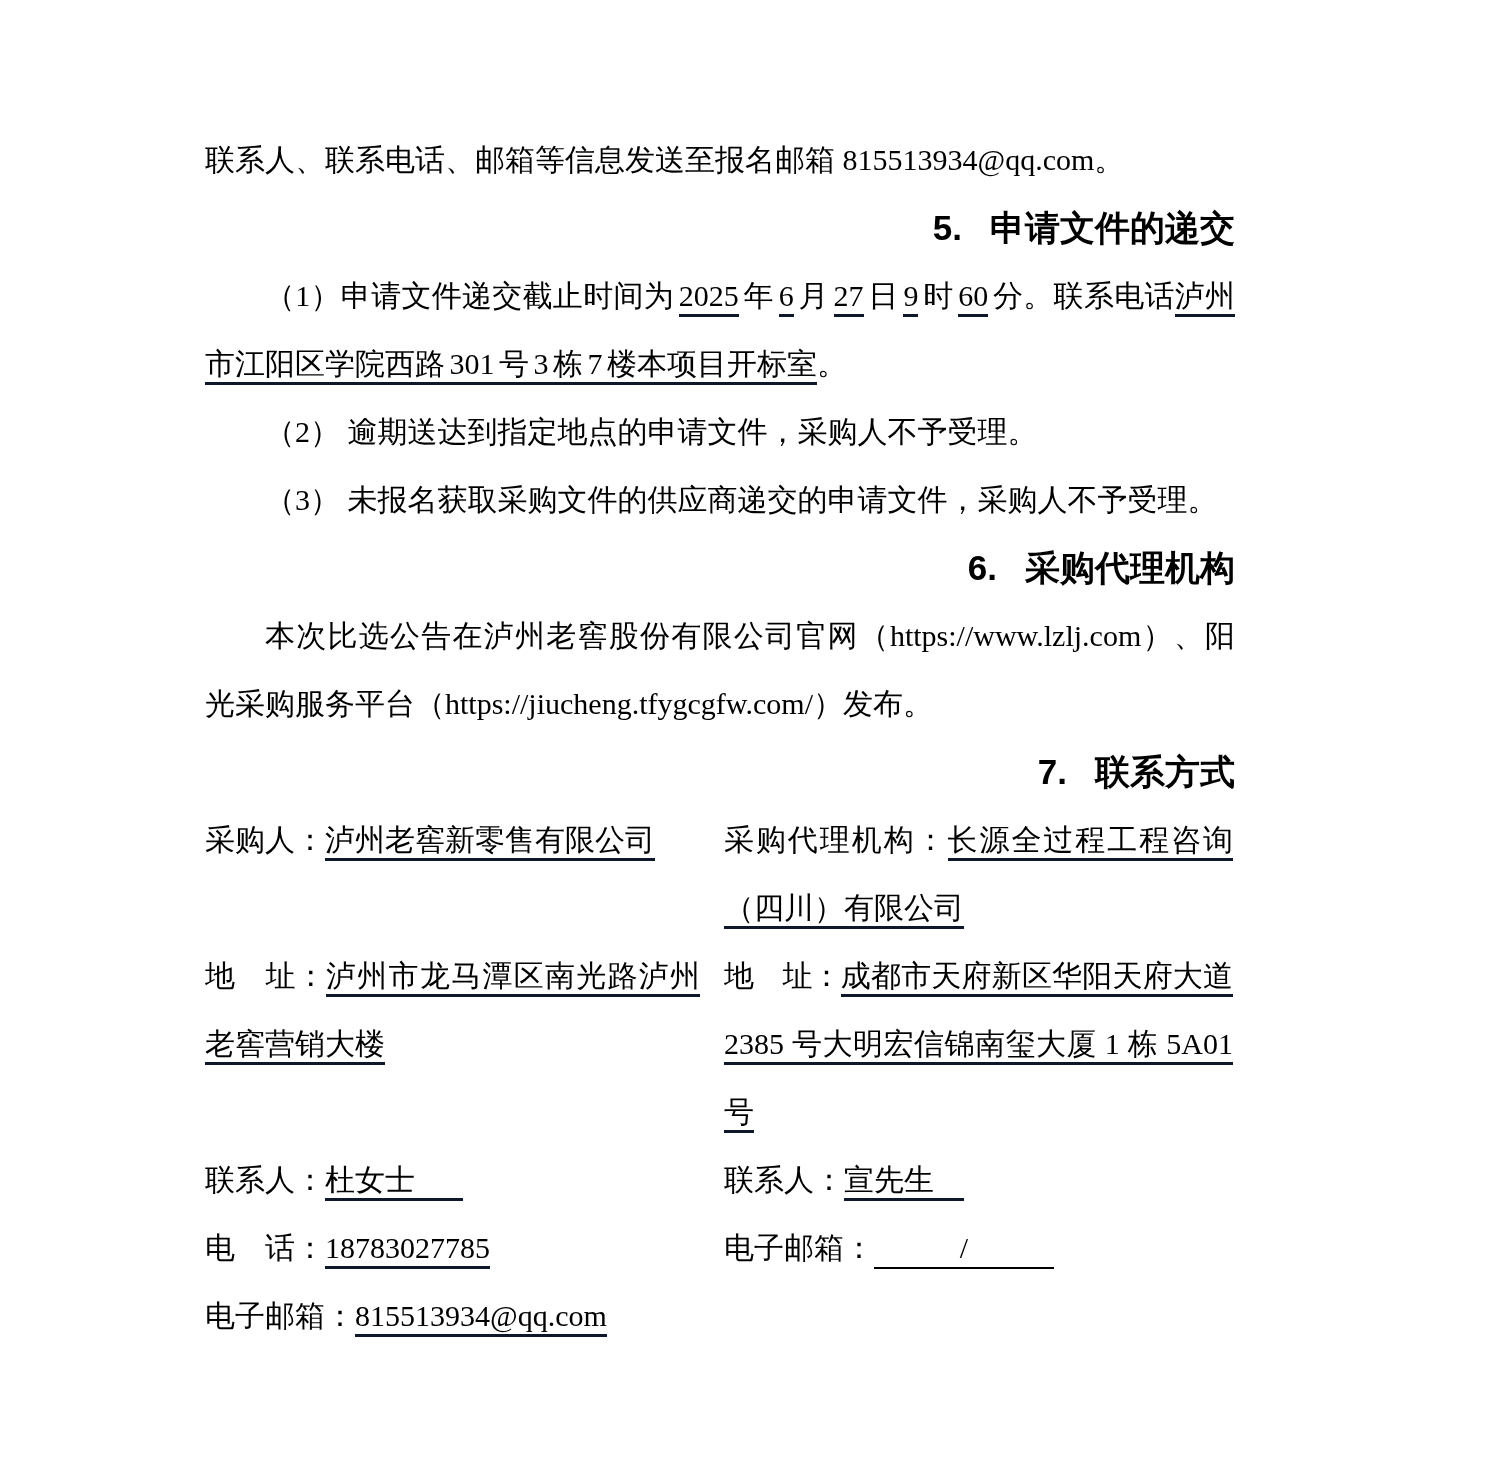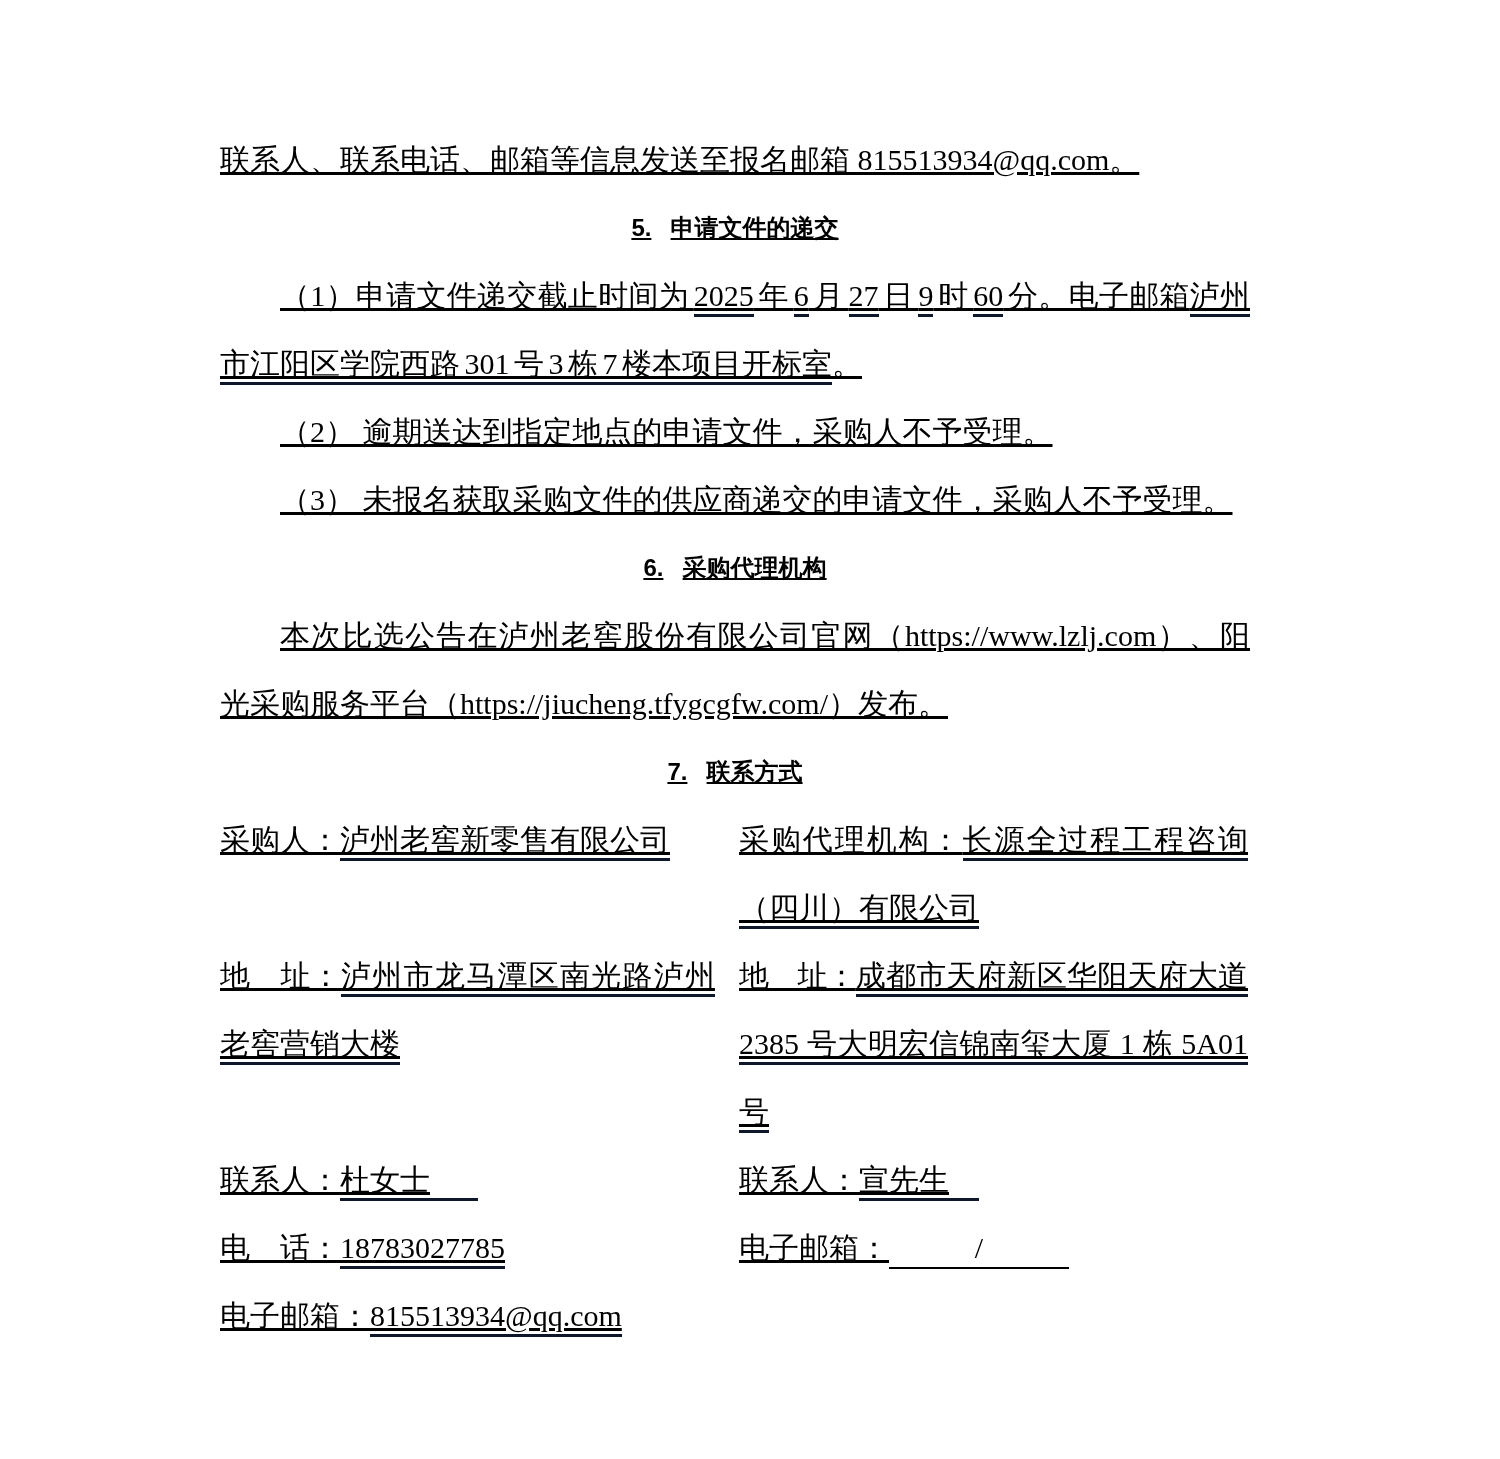--- a/index.html
+++ b/index.html
@@ -6,36 +6,35 @@
   body {
     width: 1500px;
     height: 1459px;
     position: relative;
     background: #ffffff;
     color: #000000;
     font-family: "Liberation Serif", "DejaVu Serif", serif;
   }
   .doc {
     position: absolute;
-    left: 220px;
+    left: 205px;
     top: 126px;
     width: 1030px;
     font-size: 30px;
     line-height: 68px;
     text-align: justify;
-    text-decoration: underline;
   }
   p { margin: 0; padding: 0; }
   .indent { text-indent: 2em; }
   .squeeze { word-spacing: -3px; }
   .sec-heading {
     font-family: "Liberation Sans", "DejaVu Sans", sans-serif;
     font-weight: 700;
-    font-size: 24px;
-    text-align: center;
+    font-size: 35px;
+    text-align: right;
   }
   .sec-num { margin-right: 0.8em; }
   .u { border-bottom: 3px solid #0f172a; padding-bottom: 2px; }
   .ext-sm { padding-right: 1.0em; }
   .ext-md { padding-right: 1.6em; }
   .tight-label { letter-spacing: -1px; }
   .contact-grid {
     display: grid;
     grid-template-columns: 495px 509px;
     column-gap: 24px;
@@ -56,21 +55,21 @@
 
 <div class="doc">
 
   <p>联系人、联系电话、邮箱等信息发送至报名邮箱 815513934@qq.com。</p>
 
   <p class="sec-heading">
     <span class="sec-num">5.</span><span>申请文件的递交</span>
   </p>
 
   <p class="indent squeeze">
-    <span>（1）申请文件递交截止时间为 </span><span class="u">2025</span><span> 年 </span><span class="u">6</span><span> 月 </span><span class="u">27</span><span> 日 </span><span class="u">9</span><span> 时 </span><span class="u">60</span><span> 分。电子邮箱</span><span class="u">泸州市江阳区学院西路 301 号 3 栋 7 楼本项目开标室</span><span>。</span>
+    <span>（1）申请文件递交截止时间为 </span><span class="u">2025</span><span> 年 </span><span class="u">6</span><span> 月 </span><span class="u">27</span><span> 日 </span><span class="u">9</span><span> 时 </span><span class="u">60</span><span> 分。联系电话</span><span class="u">泸州市江阳区学院西路 301 号 3 栋 7 楼本项目开标室</span><span>。</span>
   </p>
 
   <p class="indent">（2） 逾期送达到指定地点的申请文件，采购人不予受理。</p>
 
   <p class="indent">（3） 未报名获取采购文件的供应商递交的申请文件，采购人不予受理。</p>
 
   <p class="sec-heading">
     <span class="sec-num">6.</span><span>采购代理机构</span>
   </p>
 

